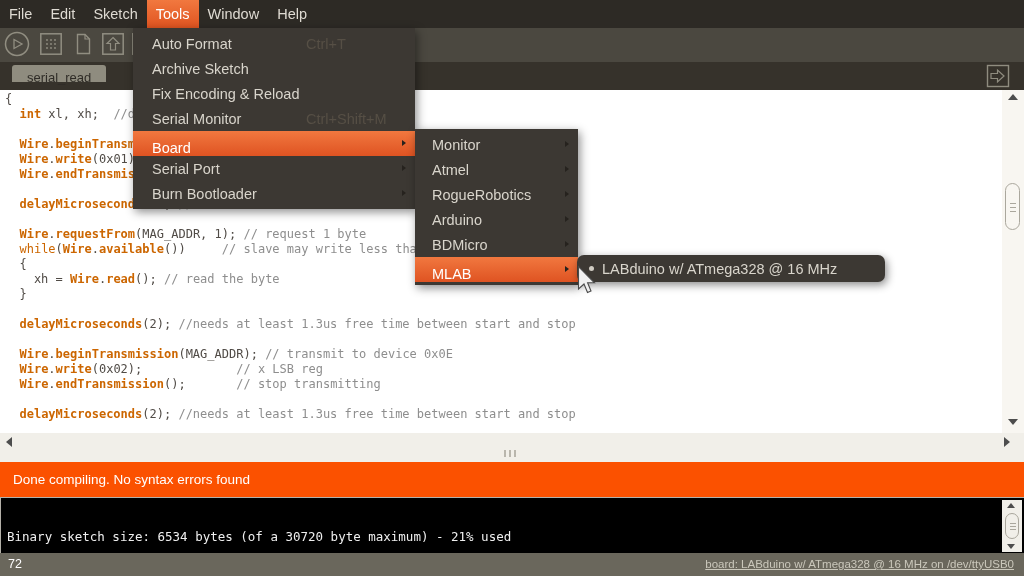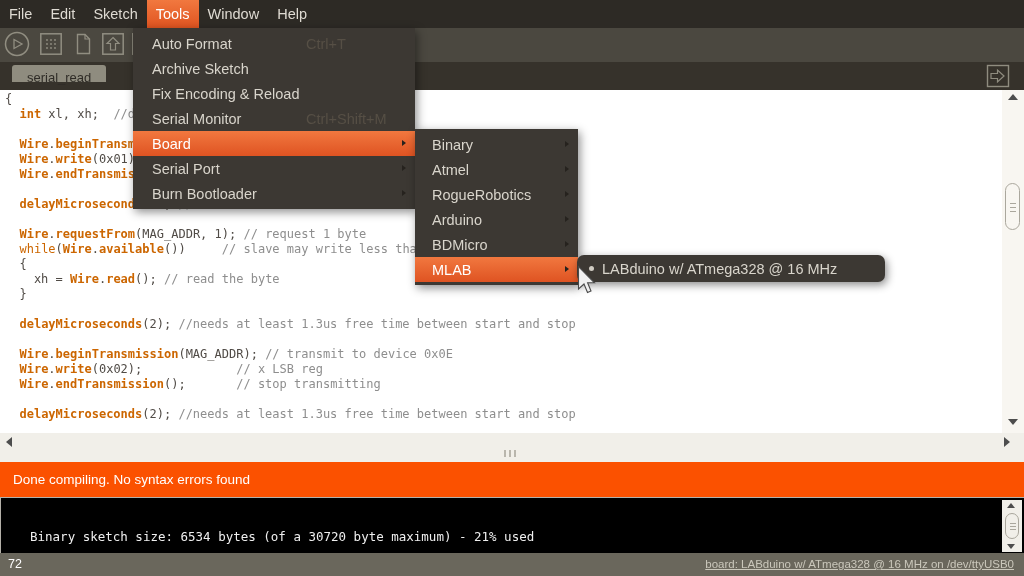--- a/index.html
+++ b/index.html
@@ -44,36 +44,36 @@
   
   .bottom-strip { position:absolute; left:0; top:433px; width:1024px; height:29px; background:#f1efe9; }
   .splitter-grip { position:absolute; left:504px; top:17px; display:flex; gap:3px; }
   .splitter-grip i { display:block; width:2px; height:7px; background:#b9b6ad; }
 
   
   .statusbar { position:absolute; left:0; top:462px; width:1024px; height:35px; background:#fb5100; color:#ffffff; font-size:13.5px; line-height:35px; padding-left:13px; }
 
   
   .console { position:absolute; left:0; top:497px; width:1024px; height:56px; background:#000; border-top:1px solid #b3b0a8; border-left:1px solid #b3b0a8; }
-  .console-text { position:absolute; left:6px; bottom:9px; color:#efefef; font-family:"DejaVu Sans Mono", monospace; font-size:12.5px;margin-left:23px; }
+  .console-text { position:absolute; left:6px; bottom:9px; color:#efefef; font-family:"DejaVu Sans Mono", monospace; font-size:12.5px; }
   .cscroll { position:absolute; right:2px; top:2px; width:20px; height:52px; background:#f1efe9; }
 
   
   .footer { position:absolute; left:0; top:553px; width:1024px; height:23px; background:#6a675c; }
   .footer-left { position:absolute; left:8px; color:#fff; font-size:12.5px; line-height:23px; }
   .footer-right { position:absolute; right:10px; color:#cac7bb; font-size:11.5px; line-height:23px;text-decoration:underline; }
 
   
   .menu { position:absolute; background:#3c3833; padding:3px 0; box-shadow:2px 3px 9px rgba(0,0,0,.45); }
   .menu-tools { left:133px; top:28px; width:282px; z-index:10; }
   .menu-board { left:415px; top:129px; width:163px; z-index:11; }
   .menu-mlab  { left:577px; top:255px; width:308px; z-index:12; padding:0;border-radius:7px; }
   .menu-row { position:relative; height:25px; display:flex; align-items:center; color:#d9d5cc; font-size:14.5px; padding-left:19px; }
   .menu-board .menu-row { padding-left:17px; }
-  .menu-row.active { background:linear-gradient(180deg,#f1783f,#df5322); color:#fff; }
+  .menu-row.active { background:linear-gradient(180deg,#f1783f,#df5322); color:#fff;align-items:flex-end; }
   .menu-shortcut { position:absolute; left:173px; color:#564f45;text-align:right; }
   .sub-arrow { position:absolute; right:9px; top:9px; width:0; height:0; border-top:3.5px solid transparent; border-bottom:3.5px solid transparent; border-left:4.5px solid #26221e; }
   .menu-mlab .menu-row { height:27px; padding-left:25px; }
   .radio-bullet { position:absolute; left:12px; top:11px; width:5px; height:5px; border-radius:50%; background:#d0ccc3; }
 
   
   .cursor { position:absolute; left:577px; top:265px; z-index:50; }
 </style>
 </head>
 <body>
@@ -206,21 +206,21 @@
         <span class="sub-arrow"></span>
       </div>
       <div class="menu-row">
         <span>Burn Bootloader</span>
         <span class="sub-arrow"></span>
       </div>
     </div>
 
   <div class="menu menu-board" id="board-menu">
       <div class="menu-row">
-        <span>Binary</span>
+        <span>Monitor</span>
         <span class="sub-arrow"></span>
       </div>
       <div class="menu-row">
         <span>Atmel</span>
         <span class="sub-arrow"></span>
       </div>
       <div class="menu-row">
         <span>RogueRobotics</span>
         <span class="sub-arrow"></span>
       </div>

